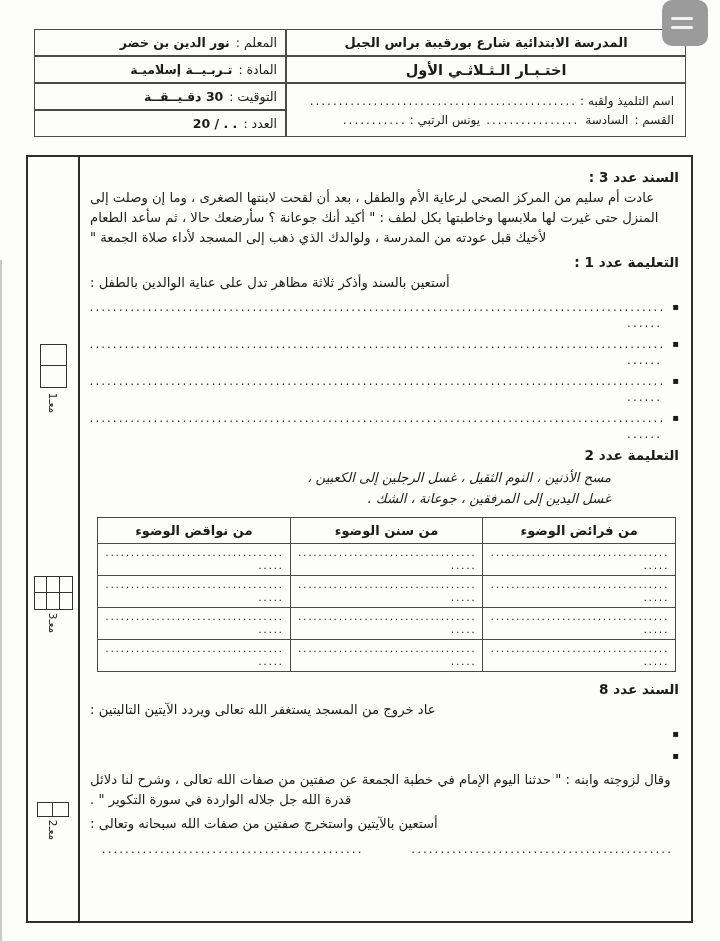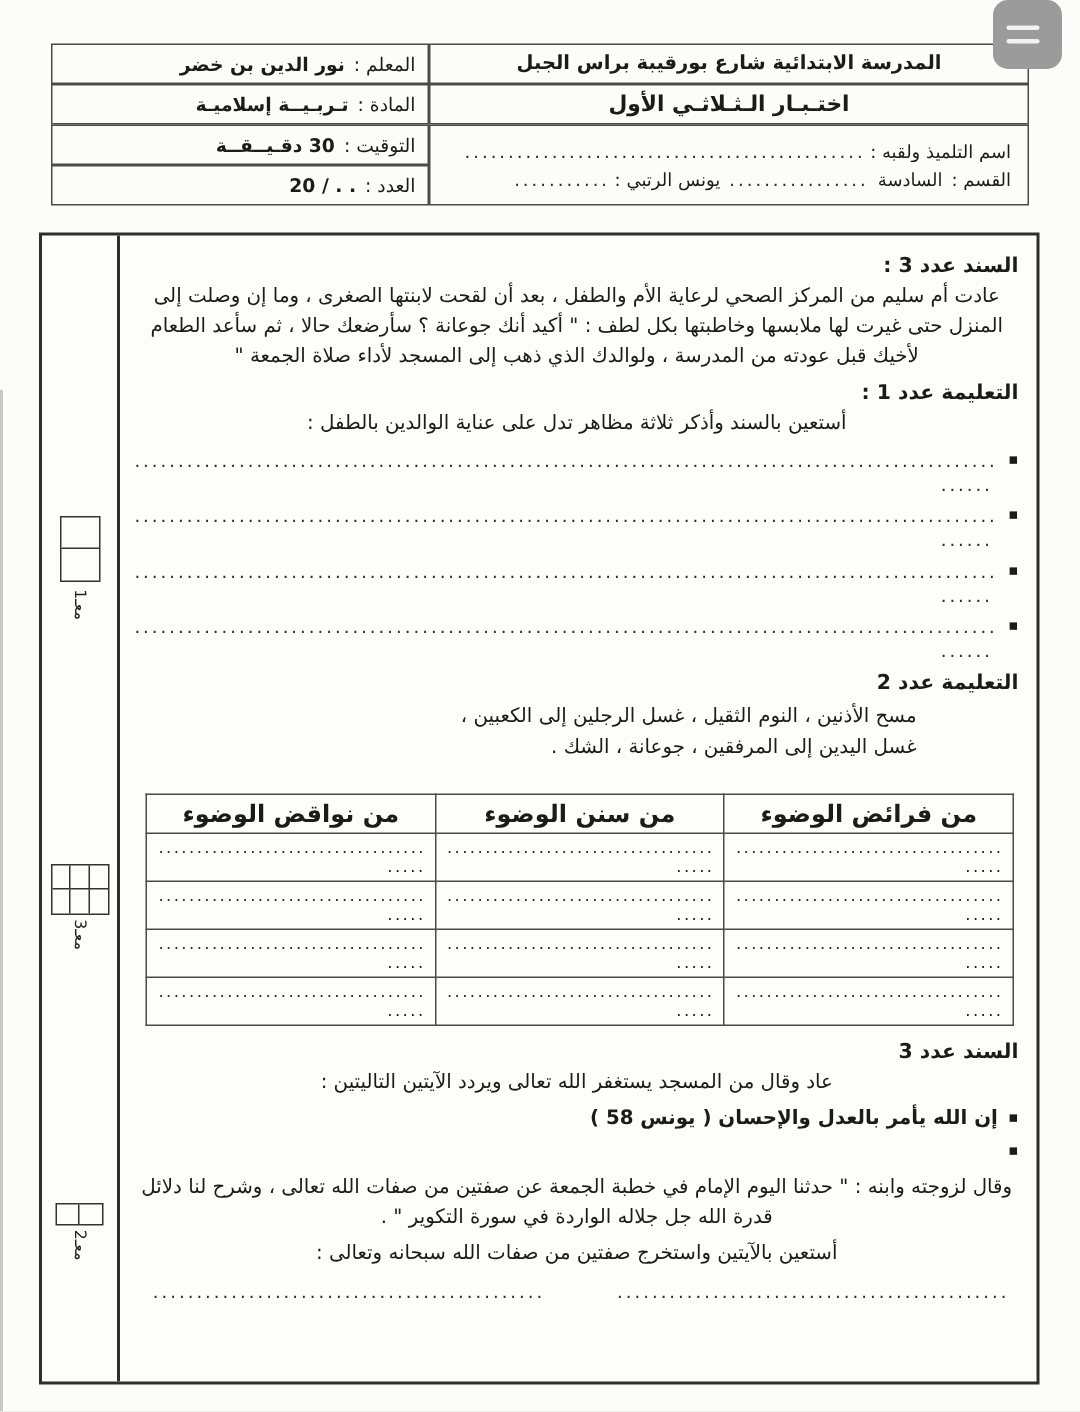--- a/index.html
+++ b/index.html
@@ -50,37 +50,37 @@
     border:2px solid #2e2e2e; display:flex; flex-direction:row; box-sizing:border-box;
     background:#fdfdfb;
   }
   .mcol { width:50px; flex:none; border-right:2px solid #2e2e2e; position:relative; }
   .content {
     flex:1; direction:rtl; padding:7px 12px 4px 10px; box-sizing:border-box;
     font-size:13.2px; line-height:20px; overflow:hidden;
   }
 
   .sec { font-weight:bold; font-size:13.6px; margin:3px 0 1px; }
-  .para { margin:1px 0 4px; text-align:center; }
-  .items { margin:2px 68px 20px 0; line-height:21px; }
+  .para { margin:1px 0 4px; text-align:left; }
+  .items { margin:2px 68px 8px 0; line-height:21px;font-style:italic; }
 
   
   .blt { display:flex; align-items:flex-start; margin-top:3px; }
   .blt .sq { font-size:10px; line-height:20px; margin-left:7px; flex:none; }
   .blt .dotline { flex:1; }
   .blt-wrap { text-align:right; margin:0 17px 5px 0; line-height:12px; }
 
   
   .verse { display:flex; align-items:flex-start; font-weight:bold; margin-top:2px; }
   .verse .sq { font-size:10px; line-height:20px; margin-left:7px; flex:none; }
 
   
   .wtable { width:calc(100% - 10px); margin:8px 3px 7px 5px; border-collapse:collapse; table-layout:fixed; }
   .wtable th, .wtable td { border:1.6px solid #4a4a4a; }
-  .wtable th { height:23px; font-size:16px; font-weight:bold; text-align:center; }
+  .wtable th { height:23px; font-size:13px; font-weight:bold; text-align:center; }
   .wtable td { height:29px; padding:1px 6px; vertical-align:top; text-align:right; }
   .wtable .dotline { font-size:11px; letter-spacing:1.6px; line-height:16px; }
   .cellwrap { font-size:11px; letter-spacing:1.6px; line-height:10px; text-align:right; overflow:hidden; white-space:nowrap; }
 
   
   .answers { display:flex; gap:46px; margin:5px 6px 0 10px; }
   .answers .dotline { flex:1; }
 
   
   .mg { position:absolute; border:1.4px solid #333; box-sizing:border-box; }
@@ -270,26 +270,25 @@
                 <div class="cellwrap">.....</div>
               </td>
             <td>
                 <div class="dotline">..................................................</div>
                 <div class="cellwrap">.....</div>
               </td>
           </tr>
         </tbody>
       </table>
 
-      <div class="sec">السند عدد 3</div>
-      <div class="para">عاد وقال من المسجد يستغفر الله تعالى ويردد الآيتين التاليتين :</div>
+      <div class="sec">السند عدد 8</div>
+      <div class="para">عاد خروج من المسجد يستغفر الله تعالى ويردد الآيتين التاليتين :</div>
 
       <div class="verse">
         <span class="sq">▪</span>
-        <span>إن الله يأمر بالعدل والإحسان ( يونس 58 )</span>
       </div>
       <div class="verse">
         <span class="sq">▪</span>
       </div>
 
       <div class="para" style="margin-top:4px;">وقال لزوجته وابنه : " حدثنا اليوم الإمام في خطبة الجمعة عن صفتين من صفات الله تعالى ، وشرح لنا دلائل قدرة الله جل جلاله الواردة في سورة التكوير " .</div>
 
       <div class="para">أستعين بالآيتين واستخرج صفتين من صفات الله سبحانه وتعالى :</div>
 
       <div class="answers">

